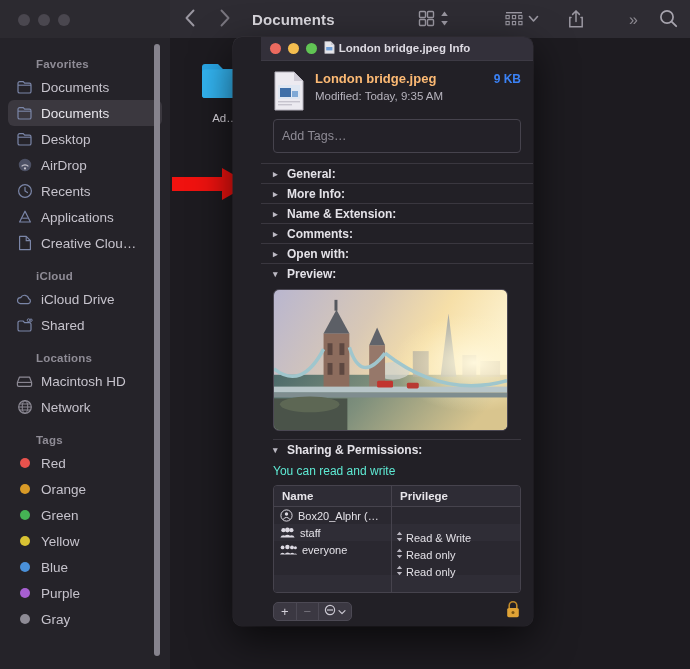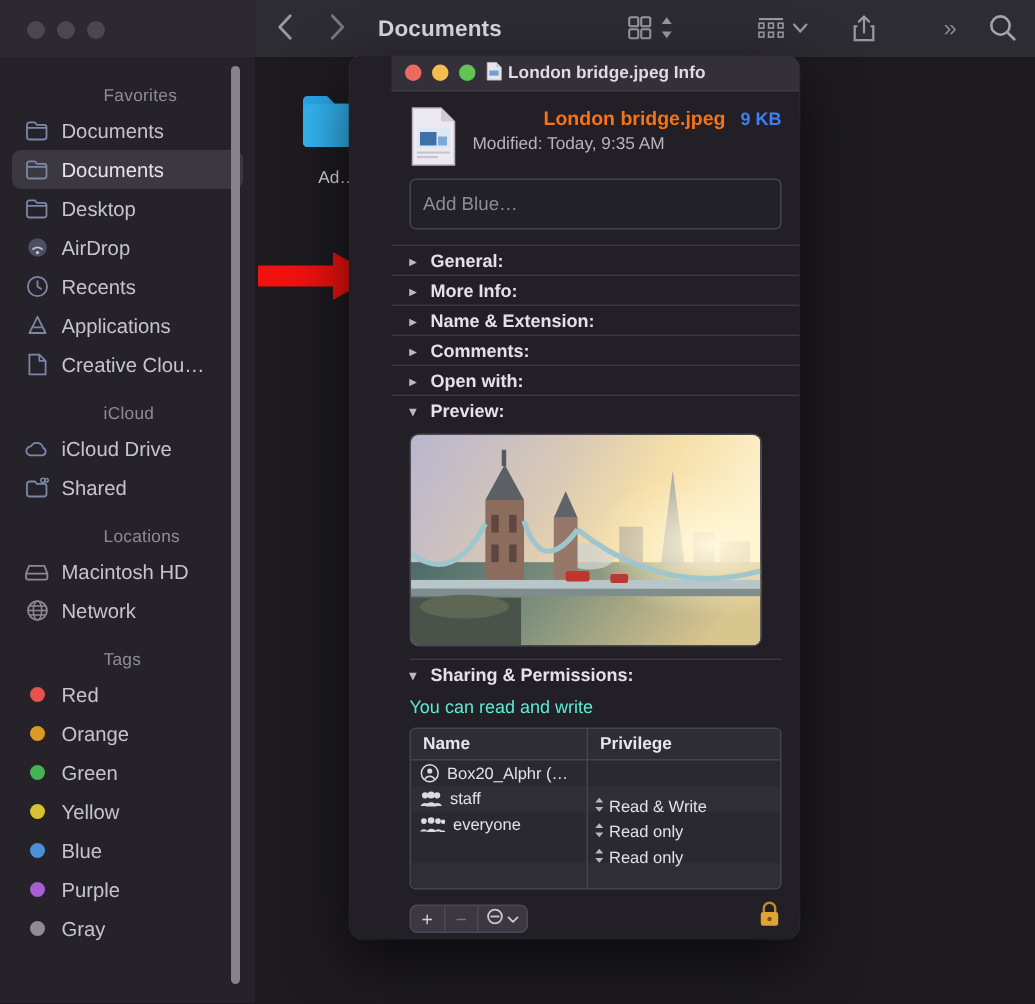--- a/index.html
+++ b/index.html
@@ -41,22 +41,22 @@
     color: #d9d7dd; font-size: 15px; font-weight: 600; letter-spacing: .1px;
   }
   .tb-view   { position: absolute; left: 418px; top: 10px; display: flex; align-items: center; gap: 5px; }
   .tb-group  { position: absolute; left: 505px; top: 10px; display: flex; align-items: center; gap: 5px; }
   .tb-share  { position: absolute; left: 567px; top: 9px; }
   .tb-more   { position: absolute; left: 629px; top: 11px; color: #8b8890; font-size: 16px; }
   .tb-search { position: absolute; left: 659px; top: 9px; }
 
   
   .sb-section {
-    color: #8f8c96; font-size: 11.5px; font-weight: 400;
-    padding: 0 0 0 36px; margin-top: 14px; margin-bottom: 4px; letter-spacing: .2px; margin-left: 33px;
+    color: #8f8c96; font-size: 11.5px; font-weight: 700;
+    padding: 0 0 0 36px; margin-top: 14px; margin-bottom: 4px; letter-spacing: .2px;
   }
   .sb-item {
     display: flex; align-items: center; gap: 8px;
     height: 26px; margin: 0 8px 0 8px; padding-left: 8px;
     border-radius: 6px; color: #c6c3cc; font-size: 13.5px;
   }
   .sb-item.selected { background: #3b383f; color: #e6e4ea; }
   .sb-ico { width: 17px; height: 17px; display: inline-flex; align-items: center; justify-content: center; flex: 0 0 17px; }
   .sb-label { white-space: nowrap; overflow: hidden; text-overflow: ellipsis; }
   .tag-dot { width: 10px; height: 10px; border-radius: 50%; display: inline-block; }
@@ -92,21 +92,21 @@
   .info-title-text {
     position: absolute; left: 0; right: 0; text-align: center;
     color: #dedbe3; font-size: 11.5px; font-weight: 700; pointer-events: none;
   }
   .info-title-doc { display: inline-block; vertical-align: -2px; margin-right: 4px; }
 
   .info-body { padding: 0; }
   .info-head { display: flex; align-items: flex-start; padding: 10px 12px 8px 12px; gap: 10px; }
   .doc-icon-lg { width: 32px; height: 40px; flex: 0 0 32px; }
   .info-head-txt { flex: 1; min-width: 0; }
-  .info-fname { color: #f97316; font-size: 13px; font-weight: 700; line-height: 16px; text-align: right; }
+  .info-fname { color: #fdba74; font-size: 13px; font-weight: 700; line-height: 16px; }
   .info-fmod { color: #b6b3bd; font-size: 11.5px; margin-top: 3px; }
   .info-fsize { color: #3b82f6; font-size: 12px; font-weight: 700; white-space: nowrap; padding-top: 1px; }
 
   .tags-field {
     margin: 0 12px; height: 34px; border: .5px solid #46434d; border-radius: 4px;
     background: #232128; display: flex; align-items: center; padding: 0 8px;
     color: #8e8b95; font-size: 12.5px;
   }
 
   .disc-list { margin-top: 10px; }
@@ -453,21 +453,21 @@
           <div class="info-fname">London bridge.jpeg</div>
           <div class="info-fmod">
             <span>Modified:</span>
             <span>Today, 9:35 AM</span>
           </div>
         </div>
         <div class="info-fsize">9 KB</div>
       </div>
 
       <div class="tags-field">
-        <span>Add Blue…</span>
+        <span>Add Tags…</span>
       </div>
 
       <div class="disc-list" id="disclosure-list">
           <div class="disc-row">
             <span class="tri">▸</span>
             <span>General:</span>
           </div>
           <div class="disc-row">
             <span class="tri">▸</span>
             <span>More Info:</span>

